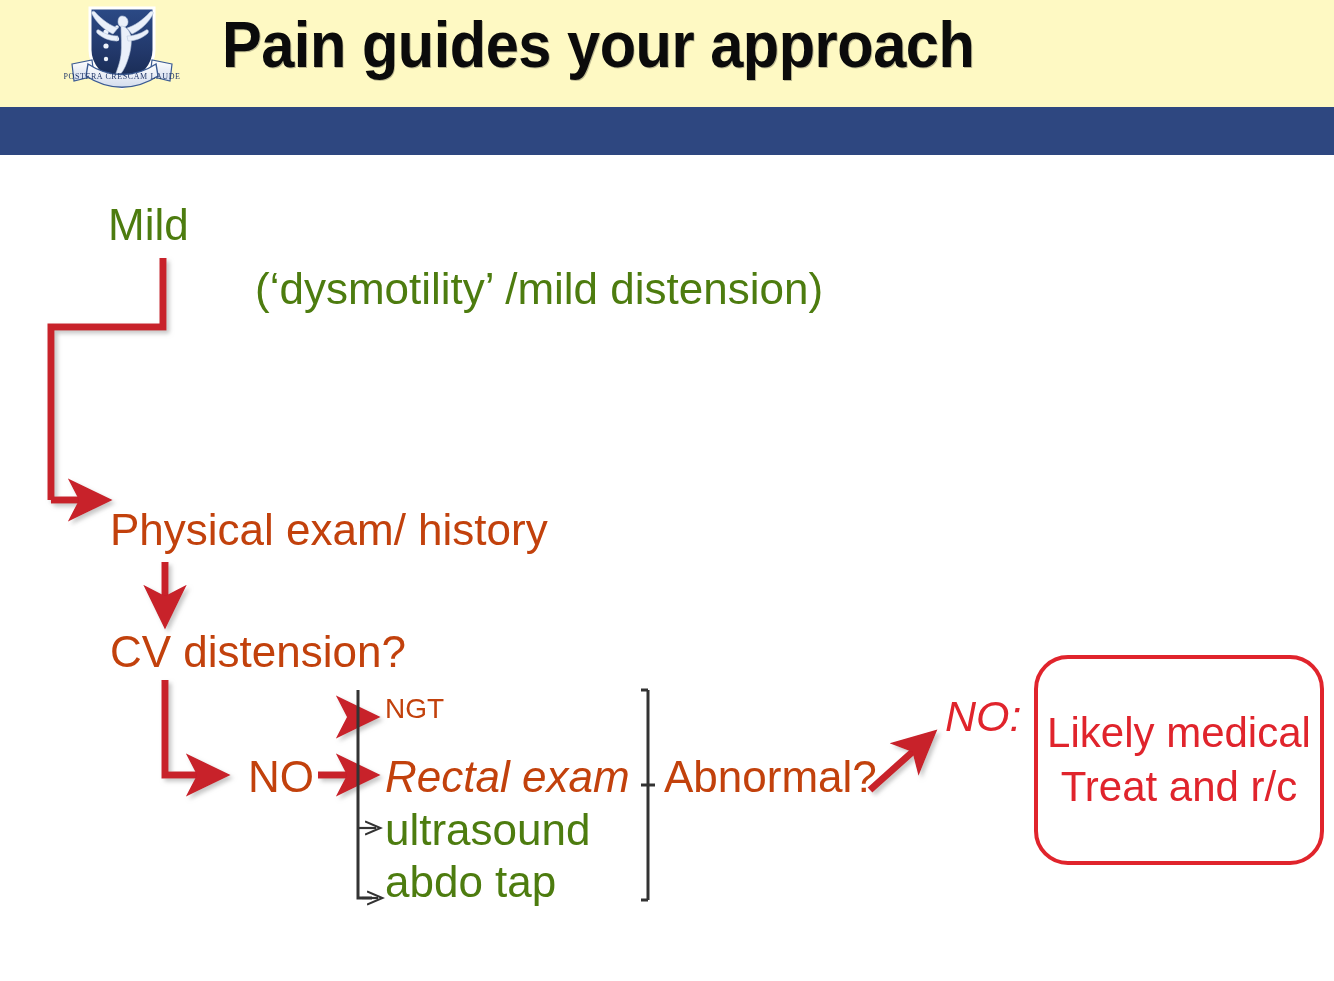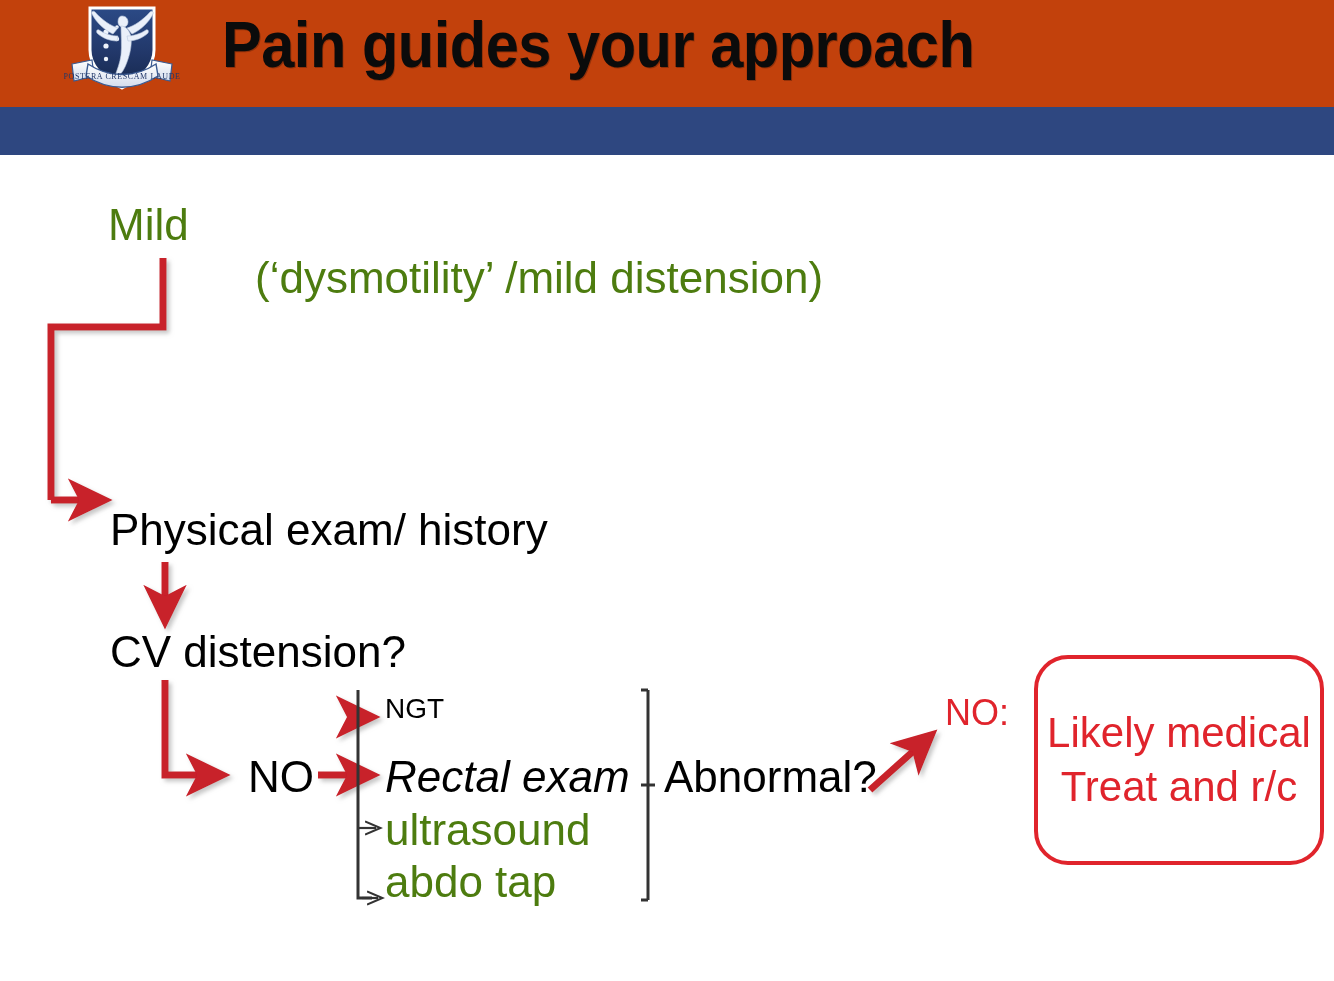--- a/index.html
+++ b/index.html
@@ -7,21 +7,21 @@
     width:1334px;height:981px;
     background:#ffffff;
     font-family:"Liberation Sans","DejaVu Sans",sans-serif;
     overflow:hidden;
     position:relative;
   }
 
   
   #header{
     position:absolute;left:0;top:0;width:1334px;height:121px;
-    background:#c2410c;
+    background:#fef9c3;
   }
   #crest{
     position:absolute;left:64px;top:2px;width:116px;height:96px;
   }
   #crest svg{display:block;width:116px;height:96px;}
   #slide-title{
     position:absolute;left:222px;top:8px;
     font-size:64px;font-weight:bold;
     letter-spacing:-0.5px;
     color:#0b0b0b;
@@ -36,34 +36,34 @@
   }
 
   
   #canvas{
     position:absolute;left:0;top:155px;width:1334px;height:826px;
   }
   #vector-layer{position:absolute;left:0;top:0;width:1334px;height:826px;}
 
   .node{position:absolute;white-space:nowrap;line-height:1;}
   .blk{color:#4d7c0f;}
-  .red-dark{color:#000000;}
+  .red-dark{color:#c2410c;}
   .red-bright{color:#e0242c;}
 
   #n-mild      {left:108px;top:48px; font-size:44px;}
-  #n-dysmot    {left:255px;top:101px;font-size:44px;}
+  #n-dysmot    {left:255px;top:112px;font-size:44px;}
   #n-physical  {left:110px;top:353px;font-size:44px;}
   #n-cv        {left:110px;top:475px;font-size:44px;}
   #n-no1       {left:248px;top:600px;font-size:44px;}
   #n-ngt       {left:385px;top:540px;font-size:28px;}
   #n-rectal    {left:385px;top:600px;font-size:44px;font-style:italic;}
   #n-ultra     {left:385px;top:653px;font-size:44px;text-align:right;}
   #n-abdo      {left:385px;top:705px;font-size:44px;}
   #n-abnormal  {left:664px;top:600px;font-size:44px;}
-  #n-no2       {left:945px;top:540px;font-size:36px;}
+  #n-no2       {left:945px;top:540px;font-size:43px;font-style:italic;}
 
   
   #result-box{
     position:absolute;left:1034px;top:500px;width:290px;height:210px;
     border:4px solid #e0242c;border-radius:34px;
     box-sizing:border-box;
     display:flex;flex-direction:column;align-items:center;justify-content:center;
     gap:10px;
   }
   #result-box .rline{font-size:42px;color:#e0242c;line-height:1.05;white-space:nowrap;}

